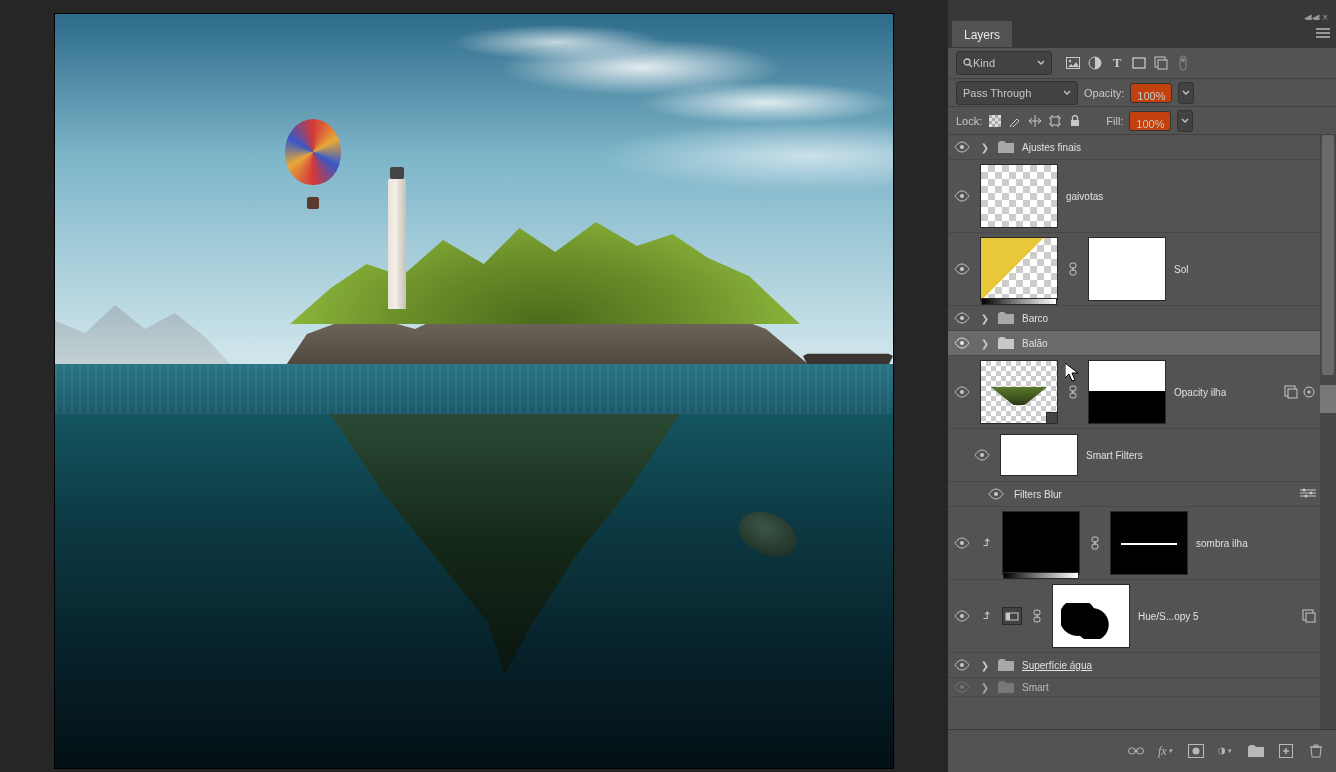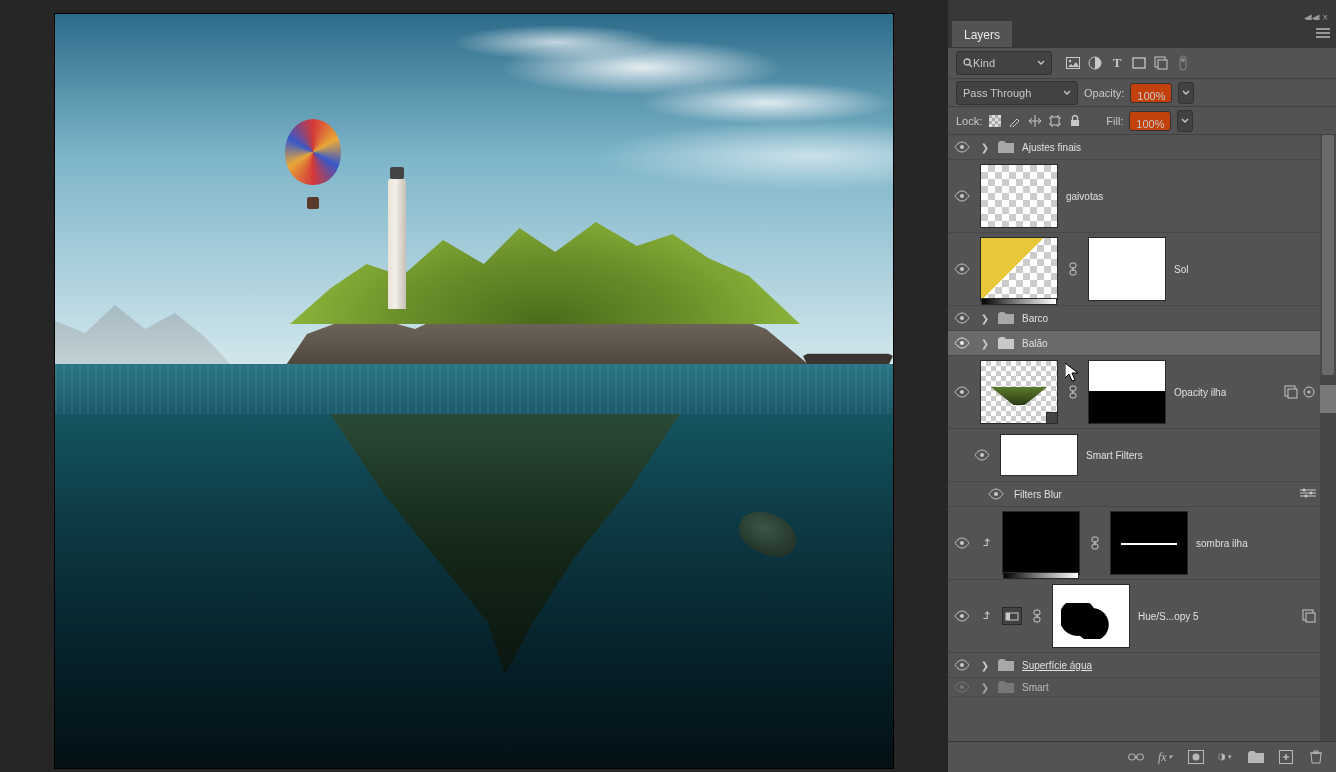--- a/index.html
+++ b/index.html
@@ -85,21 +85,21 @@
   .link-ico{width:14px;height:14px;flex-shrink:0;display:flex;align-items:center;justify-content:center}
   .layer-name{color:#e0e0e0;font-size:10px}
   .layer-name.u{text-decoration:underline}
   .indent1{padding-left:20px}
   .indent2{padding-left:34px}
   .adj-ico{width:18px;height:16px;background:#424242;border:1px solid #2a2a2a;display:flex;align-items:center;justify-content:center}
   .clip{font-size:12px;color:#c8c8c8;transform:scaleX(-1) rotate(90deg);width:14px;text-align:center}
   .row-right{margin-left:auto;display:flex;gap:4px;align-items:center}
   .badge{width:14px;height:14px}
   
-  .bottom-bar{height:30px;background:#535353;border-top:1px solid #383838;display:flex;align-items:center;justify-content:flex-end;gap:14px;padding:0 12px}
+  .bottom-bar{height:30px;background:#535353;border-top:1px solid #383838;display:flex;align-items:center;justify-content:flex-end;gap:14px;padding:6px 12px}
   .bottom-bar span{width:16px;height:16px;display:flex;align-items:center;justify-content:center;color:#b8b8b8;cursor:pointer}
   
   .cursor{position:absolute;left:1065px;top:363px;pointer-events:none;z-index:100}
   .filter-settings{margin-left:auto}
 </style>
 </head>
 <body>
 
 <div class="app">
   <div class="canvas-area">

